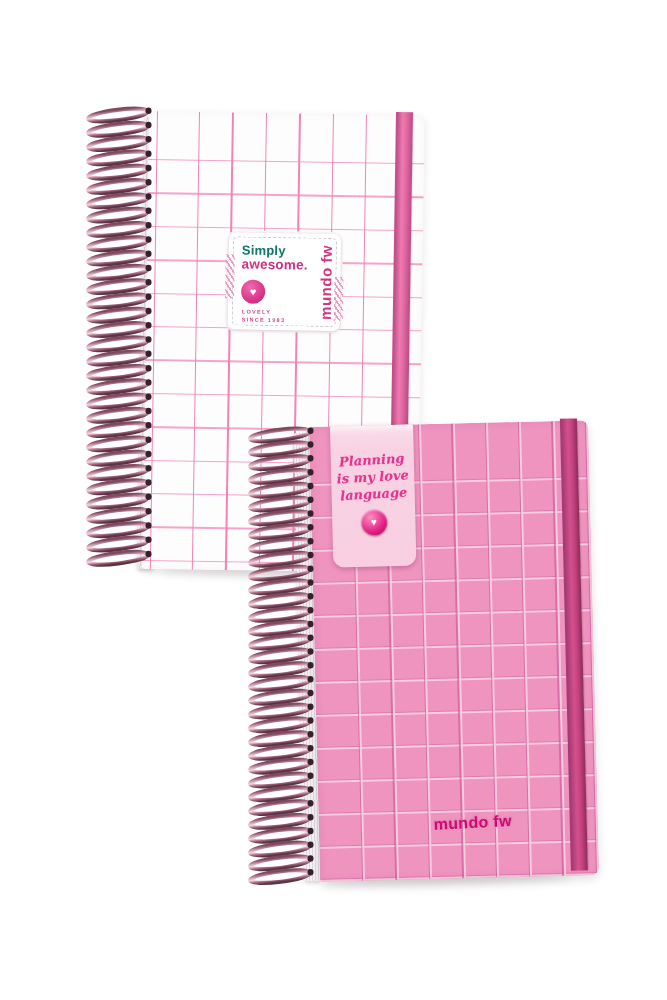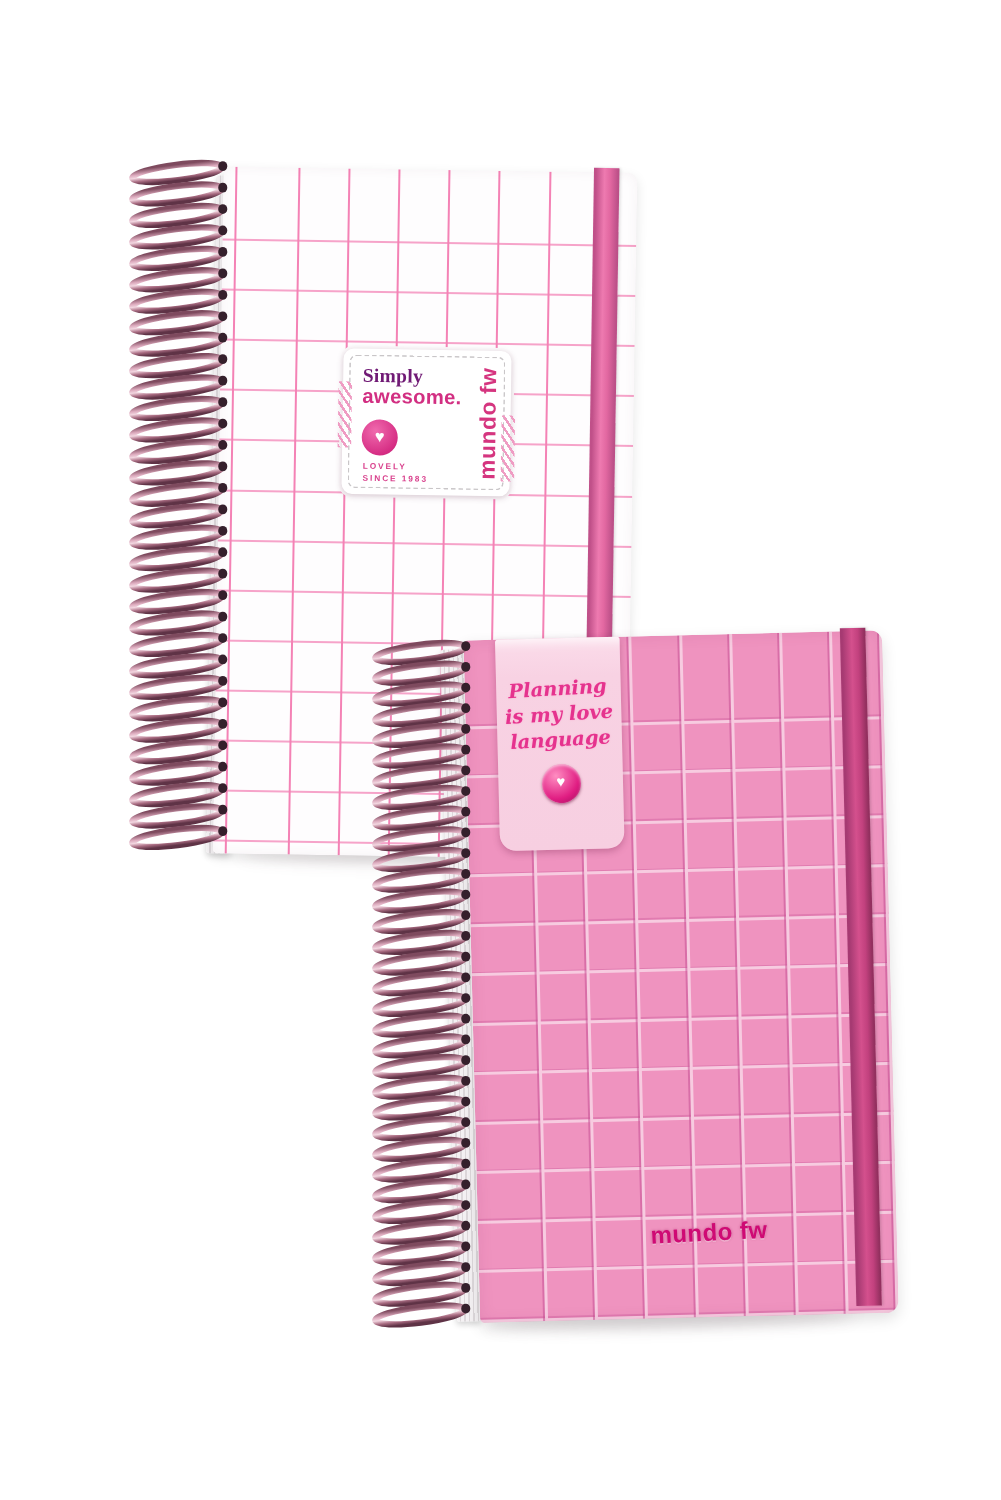--- a/index.html
+++ b/index.html
@@ -51,21 +51,21 @@
   #wn-label .stitch{
     position:absolute;inset:4px;border:1.6px dashed #c9c6c8;border-radius:5px;
   }
   .zigzag{
     background:repeating-linear-gradient(55deg,#ef9cc3 0 1.6px,transparent 1.6px 4.2px);
   }
   #wn-zig-left{left:-3px;top:22px;width:9px;height:44px;}
   #wn-zig-right{right:-3px;bottom:10px;width:9px;height:44px;}
   .wn-title1{
     position:absolute;left:13px;top:10px;
-    font-size:13px;font-weight:600;color:#701a75;letter-spacing:.2px;font-family:Liberation Serif, serif;
+    font-size:13px;font-weight:600;color:#0f766e;letter-spacing:.2px;
   }
   .wn-title2{
     position:absolute;left:13px;top:24px;
     font-size:13.5px;font-weight:800;color:#d22f82;letter-spacing:.2px;
   }
   .heart-badge{
     position:absolute;left:13px;top:47px;width:24px;height:24px;border-radius:50%;
     background:radial-gradient(circle at 38% 32%,#f06aae,#d62e84 70%,#bf1f72);
     color:#ffffff;font-size:11px;line-height:24px;text-align:center;
   }

